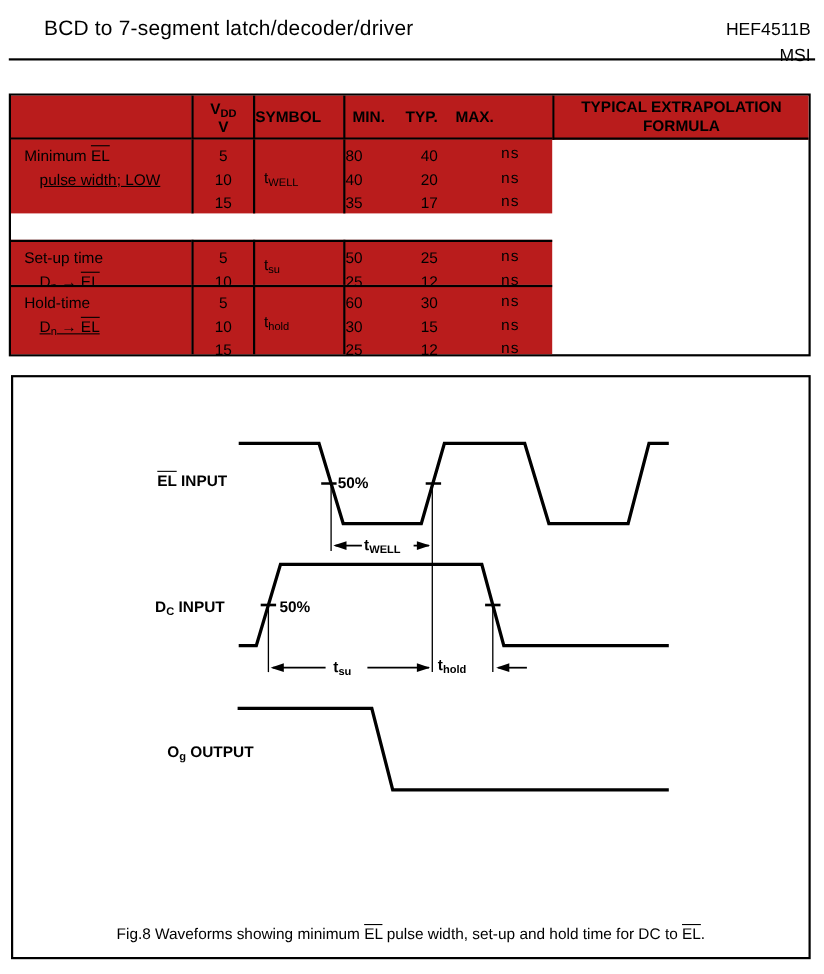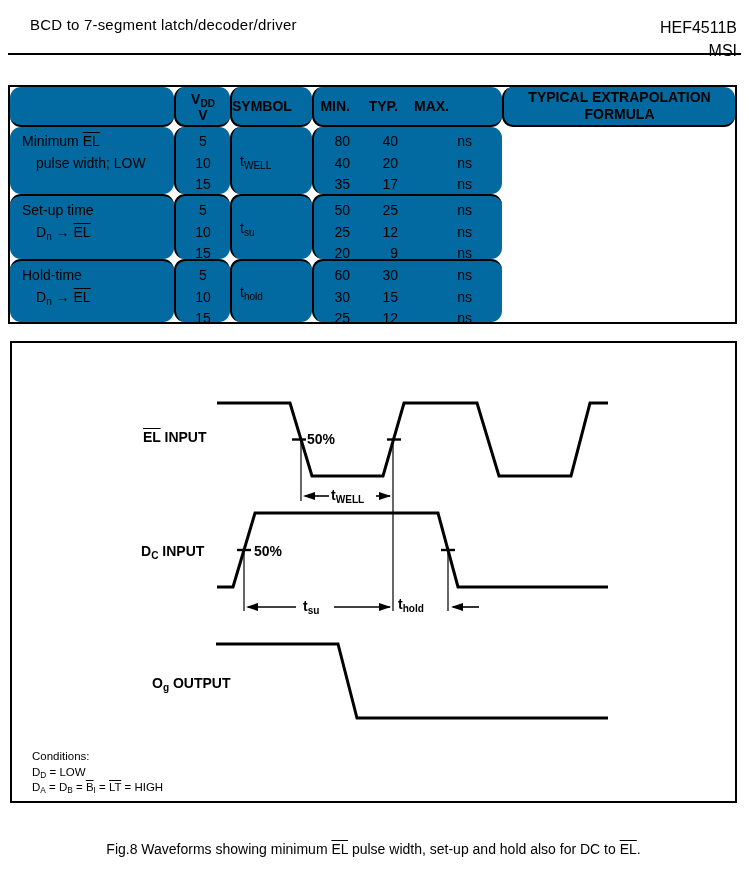--- a/index.html
+++ b/index.html
@@ -5,63 +5,63 @@
   * { box-sizing: border-box; margin: 0; padding: 0; }
   html,body { background:#fff; }
   .page {
     position: relative;
     width: 749px; height: 885px;
     background: #fff; color: #000;
     font-family: "Liberation Sans", sans-serif;
     overflow: hidden;
   }
   
-  .doc-title { position:absolute; left:30px; top:16px; font-size:15px; letter-spacing:0.2px; }
+  .doc-title { position:absolute; left:40px; top:16px; font-size:19px; letter-spacing:0.2px; }
   .part-block { position:absolute; right:12px; top:16px; text-align:right; font-size:16px; line-height:23px; }
   .head-rule { position:absolute; left:8px; top:53px; width:733px; border-top:2px solid #000; }
 
   
   .spec-table {
     position:absolute; left:8px; top:85px; width:729px;
     display:grid;
     grid-template-columns:164px 56px 82px 190px 1fr;
     grid-template-rows:40px 67px 65px 63px;
     border:2px solid #000;
     font-size:14px;
   }
-  .cell { background:#0369a1;border-radius:11px; }
+  .cell { background:#b91c1c; }
   .bl { border-left:2px solid #000; }
   .bb { border-bottom:2px solid #000; }
   .bt { border-top:2px solid #000; }
   .c1{grid-column:1;} .c2{grid-column:2;} .c3{grid-column:3;} .c4{grid-column:4;} .c5{grid-column:5;}
-  .r1{grid-row:1;} .r2{grid-row:2;} .r3{grid-row:3;} .r4{grid-row:4;}
+  .r1{grid-row:1;} .r2{grid-row:2;} .r3{grid-row:3;margin-top:24px;} .r4{grid-row:4;}
   .th { font-weight:bold; }
   .vdd-head { text-align:center; padding-top:4px; line-height:16px; }
   .sym-head { display:flex; align-items:center; justify-content:flex-start; }
   .mtm-head { display:flex; align-items:center; }
   .hmin { width:36px; text-align:right; }
   .htyp { width:48px; text-align:right; }
   .hmax { padding-left:16px; }
   .formula-head { display:flex; flex-direction:column; align-items:center; justify-content:center; text-align:center; line-height:17px; }
   .rowlabel { padding:4px 12px 0 12px; line-height:21.5px; }
-  .rowlabel .indent { padding-left:14px; }
+  .rowlabel .indent { padding-left:14px;text-decoration:underline; }
   .vddcol { text-align:center; padding-top:4px; line-height:21.5px; }
   .symcol { display:flex; align-items:center; padding-left:8px; }
   .valcol { padding-top:4px; }
   .valline { display:flex; line-height:21.5px; }
-  .vmin { width:36px; text-align:right; }
+  .vmin { width:36px; text-align:left; }
   .vtyp { width:48px; text-align:right; }
-  .vunit { flex:1; text-align:right; padding-right:30px; }
+  .vunit { flex:1; text-align:right; padding-right:30px;font-family:Liberation Mono, monospace; }
   .fbody { grid-column:5; grid-row:2/5; display:flex; flex-direction:column; justify-content:center; padding-left:33px; line-height:17px; }
 
   sub.sb { font-size:0.72em; vertical-align:-0.28em; line-height:0; }
   .ov { text-decoration: overline; }
 
   
-  .figure-box { position:absolute; left:10px; top:341px; width:727px; height:462px; border:2px solid #000; }
+  .figure-box { position:absolute; left:10px; top:341px; width:727px; height:531px; border:2px solid #000; }
   .figure-box svg { position:absolute; left:0; top:0; }
   .wlabel { position:absolute; font-size:14px; font-weight:bold; white-space:nowrap; }
   .trace { fill:none; stroke:#000; stroke-width:3; stroke-linejoin:miter; }
   .tick { stroke:#000; stroke-width:2.4; }
   .guide { stroke:#000; stroke-width:1.2; }
   .dim { stroke:#000; stroke-width:1.6; }
   .ah { fill:#000; stroke:none; }
   .conditions { position:absolute; left:20px; top:406px; font-size:11.5px; line-height:15.7px; white-space:nowrap; }
   .fig-caption { position:absolute; left:0; right:0; top:498px; text-align:center; font-size:14px; white-space:nowrap; }
 </style>
@@ -240,28 +240,19 @@
     <div class="wlabel" style="left:291px; top:255px;">
       <span>t</span><sub class="sb">su</sub>
     </div>
     <div class="wlabel" style="left:386px; top:253px;">
       <span>t</span><sub class="sb">hold</sub>
     </div>
     <div class="wlabel" style="left:140px; top:332px;">
       <span>O</span><sub class="sb">g</sub><span> OUTPUT</span>
     </div>
 
-    <div class="conditions">
-      <div>Conditions:</div>
-      <div>
-        <span>D</span><sub class="sb">D</sub><span> = LOW</span>
-      </div>
-      <div>
-        <span>D</span><sub class="sb">A</sub><span> = D</span><sub class="sb">B</sub><span> = </span><span class="ov">B</span><sub class="sb">I</sub><span> = </span><span class="ov">LT</span><span> = HIGH</span>
-      </div>
-    </div>
 
     <div class="fig-caption">
-      <span>Fig.8  Waveforms showing minimum </span><span class="ov">EL</span><span> pulse width, set-up and hold also for DC to </span><span class="ov">EL</span><span>.</span>
+      <span>Fig.8  Waveforms showing minimum </span><span class="ov">EL</span><span> pulse width, set-up and hold time for DC to </span><span class="ov">EL</span><span>.</span>
     </div>
   </div>
 
 </div>
 
 </body></html>

